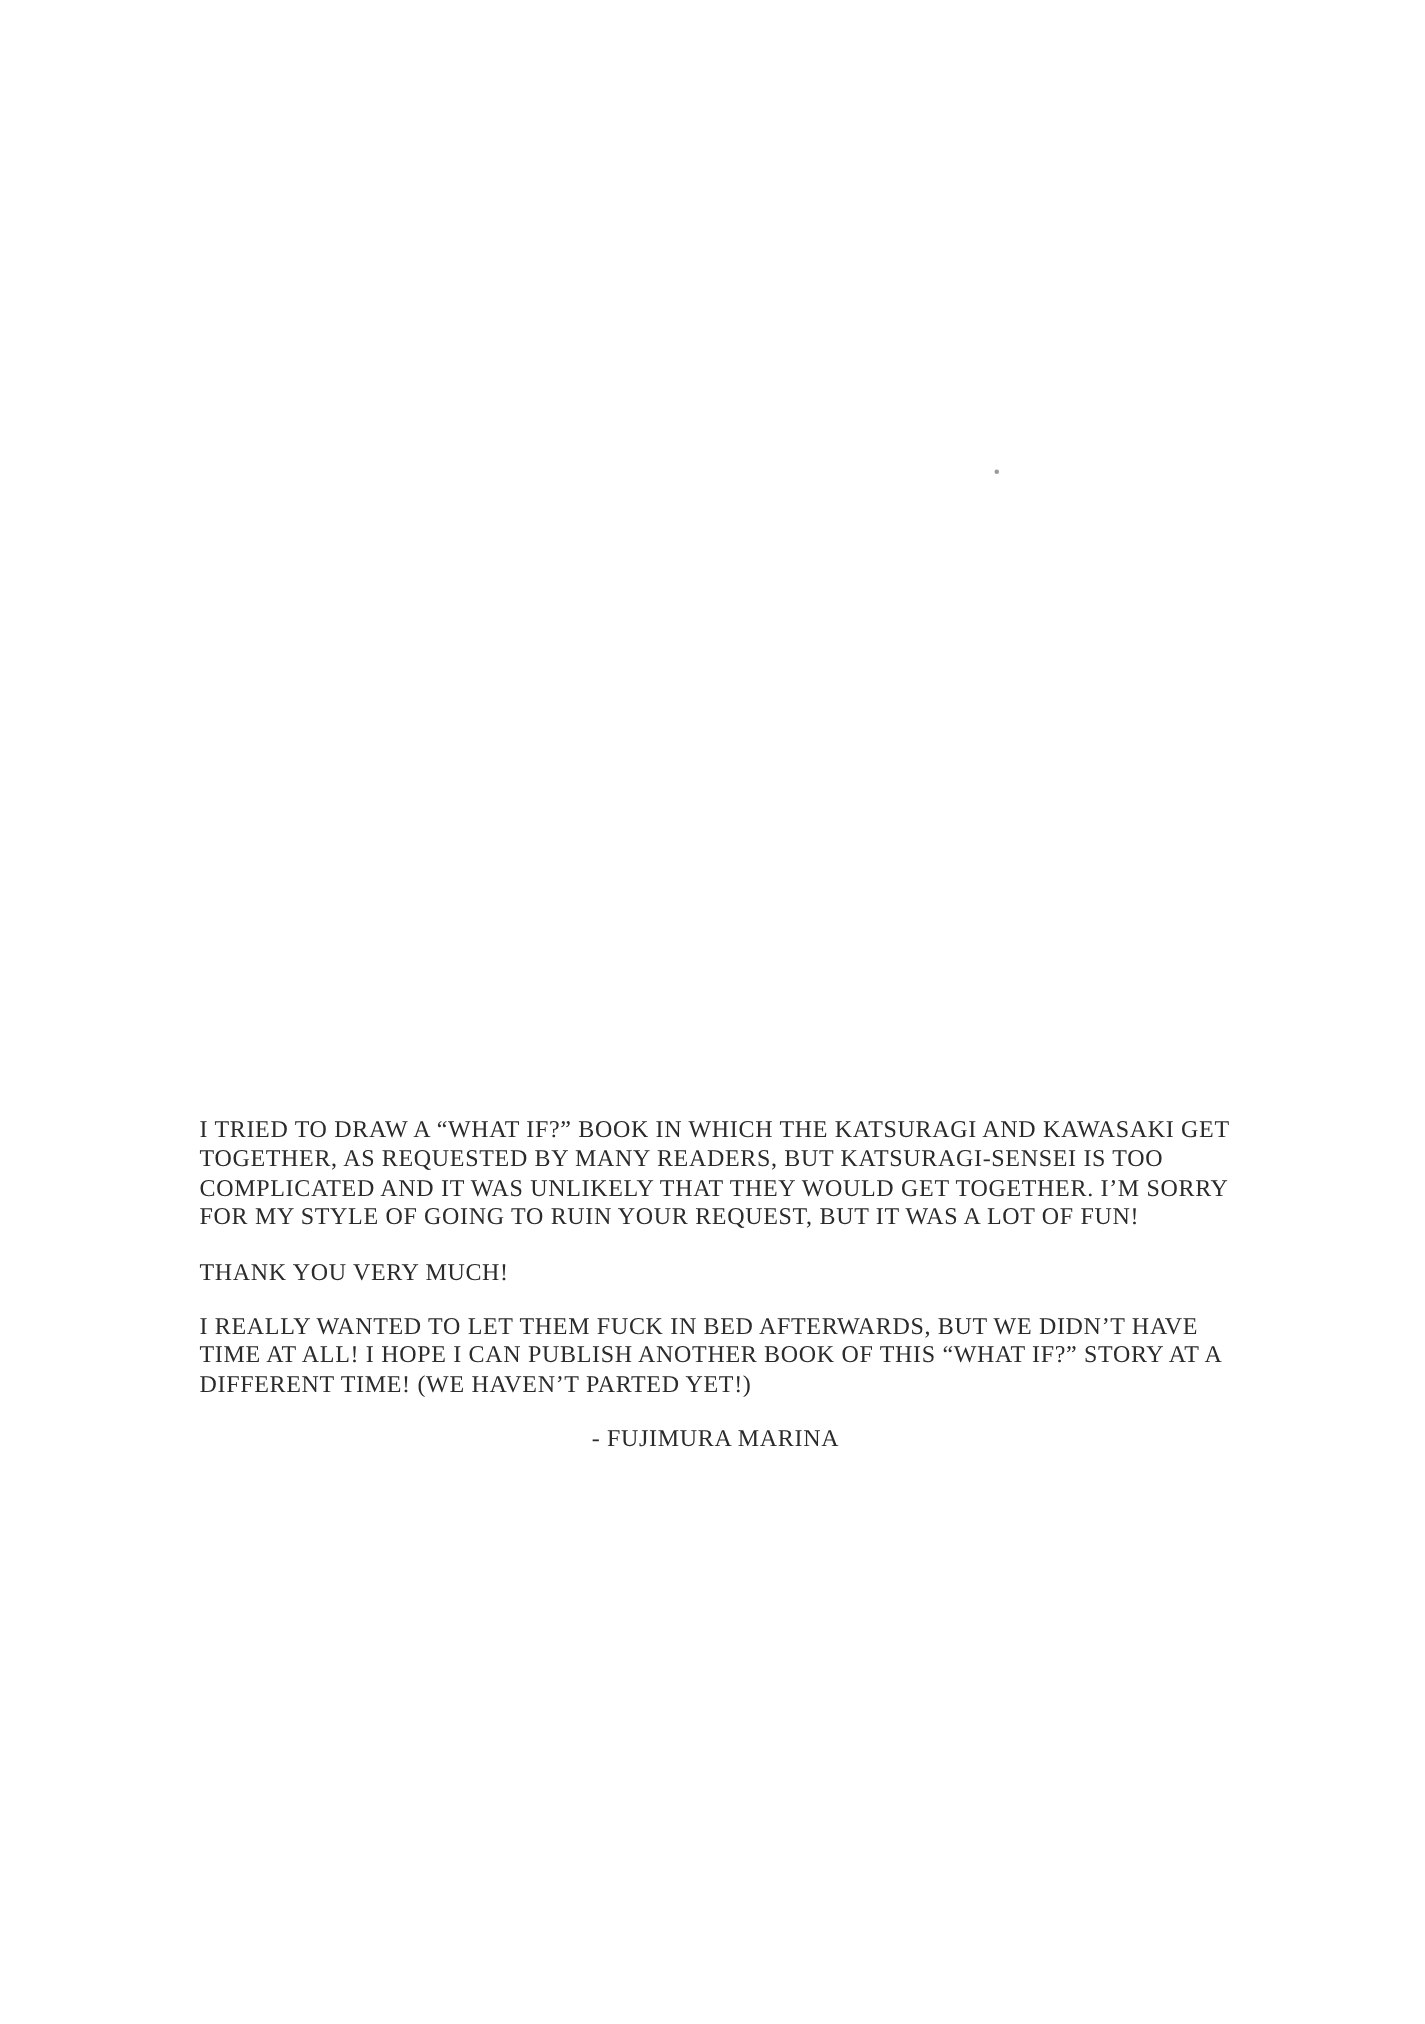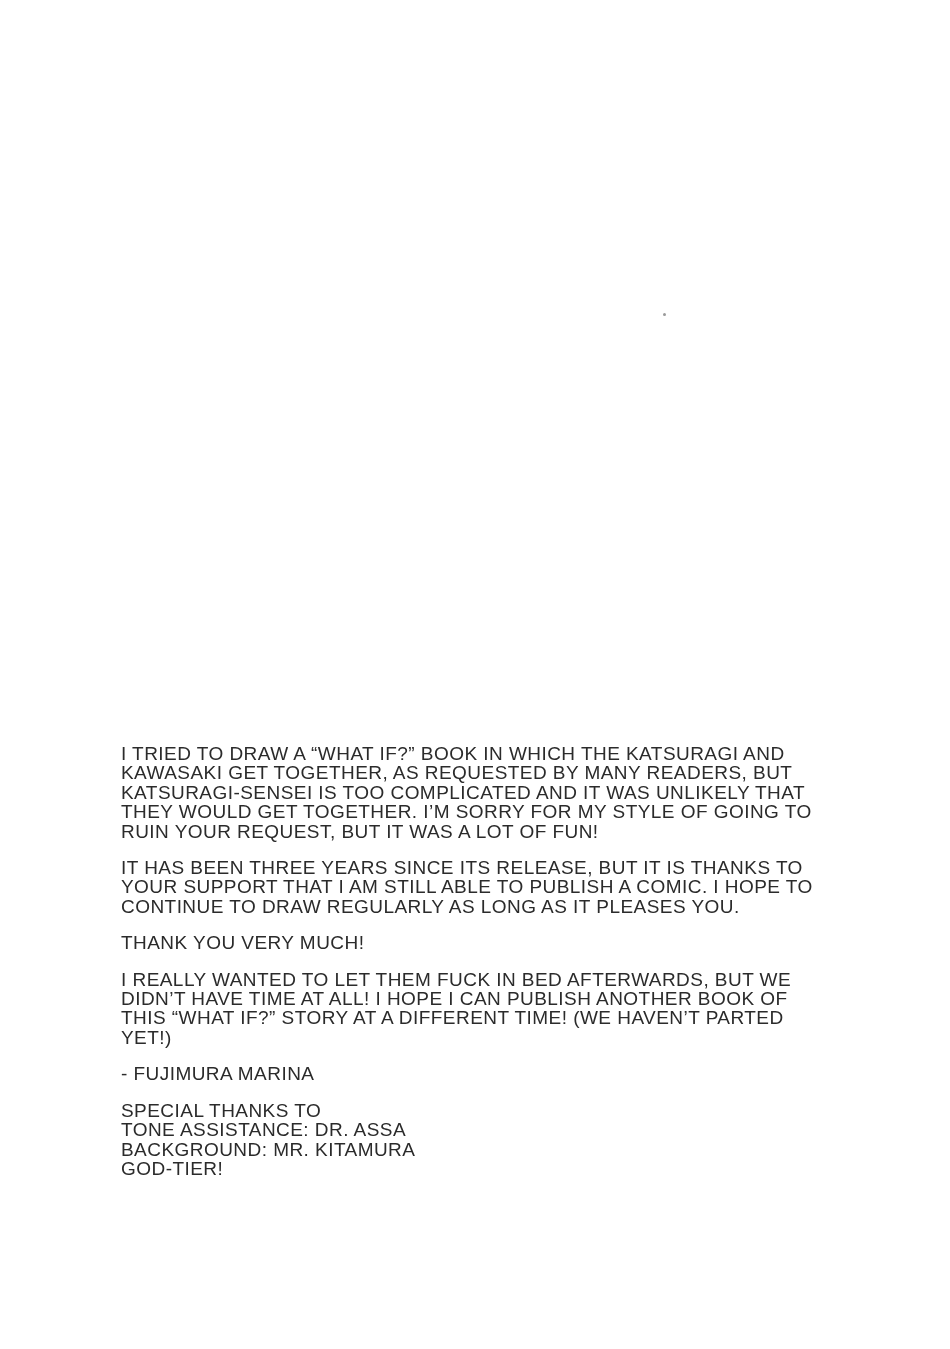--- a/index.html
+++ b/index.html
@@ -29,50 +29,47 @@
     border-radius: 50%;
   }
   .afterword {
     position: absolute;
     left: 121px;
     top: 744px;
     width: 700px;
     color: #2b2b2b;
   }
   .para {
-    font-size: 19px;
+    font-size: 16px;
     line-height: 19.4px;
     letter-spacing: 0.45px;
     text-transform: uppercase;
-    margin: 0 0 17px 0;
+    margin: 0 0 17px 12px;
     white-space: pre-line;
     font-stretch: semi-condensed;
+    font-family: Liberation Serif, serif;
   }
   .para:last-child {
     margin-bottom: 0;
   }
   .credits {
     margin-bottom: 0;
   }
   .signature {
     margin-bottom: 17px;
+    text-align: center;
   }
 </style>
 </head>
 <body>
 
 <div class="page">
 
   <div class="speck"></div>
 
   <div class="afterword">
     <p class="para">I tried to draw a “what if?” book in which the Katsuragi and Kawasaki get together, as requested by many readers, but Katsuragi-sensei is too complicated and it was unlikely that they would get together. I’m sorry for my style of going to ruin your request, but it was a lot of fun!</p>
-    <p class="para">It has been three years since its release, but it is thanks to your support that I am still able to publish a comic. I hope to continue to draw regularly as long as it pleases you.</p>
     <p class="para">Thank you very much!</p>
     <p class="para">I really wanted to let them fuck in bed afterwards, but we didn’t have time at all! I hope I can publish another book of this “what if?” story at a different time! (We haven’t parted yet!)</p>
     <p class="para signature">- Fujimura Marina</p>
-    <p class="para credits">Special thanks to
-Tone assistance: Dr. Assa
-Background: Mr. Kitamura
-God-tier!</p>
   </div>
 
 </div>
 
 </body></html>

